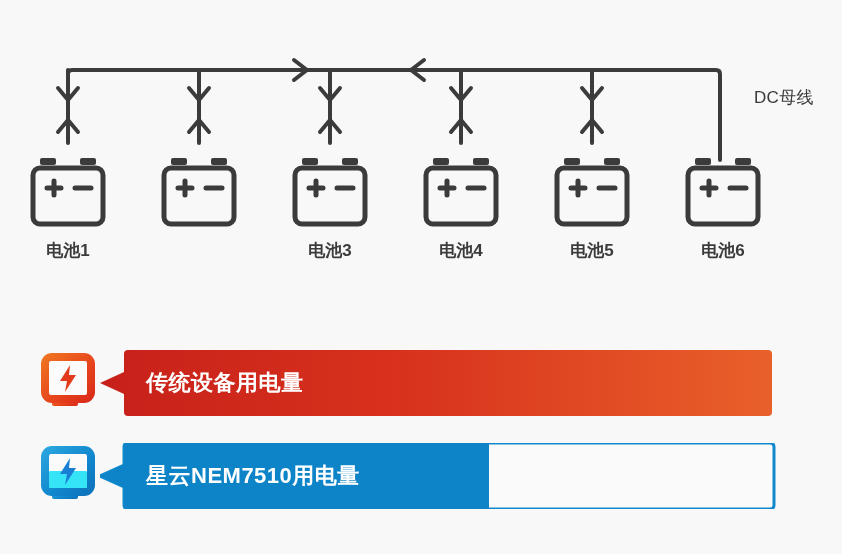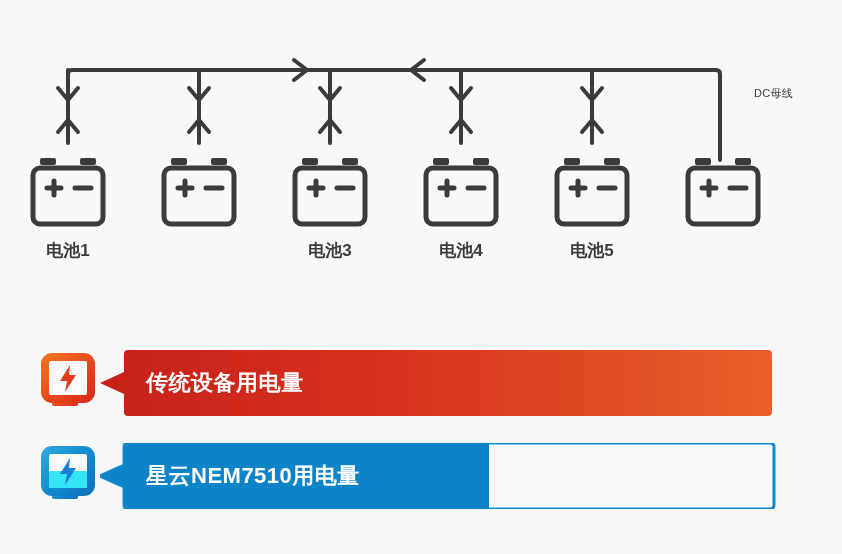--- a/index.html
+++ b/index.html
@@ -30,21 +30,21 @@
   }
   #schematic-svg {
     position: absolute;
     left: 0;
     top: 0;
   }
   .bus-label {
     position: absolute;
     left: 754px;
     top: 86px;
-    font-size: 11px;
+    font-size: 17px;
     color: #3b3b3b;
     letter-spacing: 0.3px;
     white-space: nowrap;
   }
   .batt-label {
     position: absolute;
     top: 239px;
     width: 120px;
     text-align: center;
     font-size: 17px;
@@ -187,20 +187,21 @@
         <path d="M 730 188 L 746 188" stroke="#3b3b3b" stroke-width="5" stroke-linecap="round"></path>
       </g>
     </svg>
 
     <div class="bus-label">DC母线</div>
 
     <div class="batt-label" style="left:8px">电池1</div>
     <div class="batt-label" style="left:270px">电池3</div>
     <div class="batt-label" style="left:401px">电池4</div>
     <div class="batt-label" style="left:532px">电池5</div>
+    <div class="batt-label" style="left:663px">电池6</div>
   </div>
 
   <div class="bar-row" id="row-traditional">
 
     <svg class="bar-icon" width="60" height="62" viewBox="0 0 60 62">
       <defs>
         <linearGradient id="redIconGrad" x1="0" y1="0" x2="1" y2="1">
           <stop offset="0%" stop-color="#f07a21"></stop>
           <stop offset="55%" stop-color="#e8461c"></stop>
           <stop offset="100%" stop-color="#d8271a"></stop>

